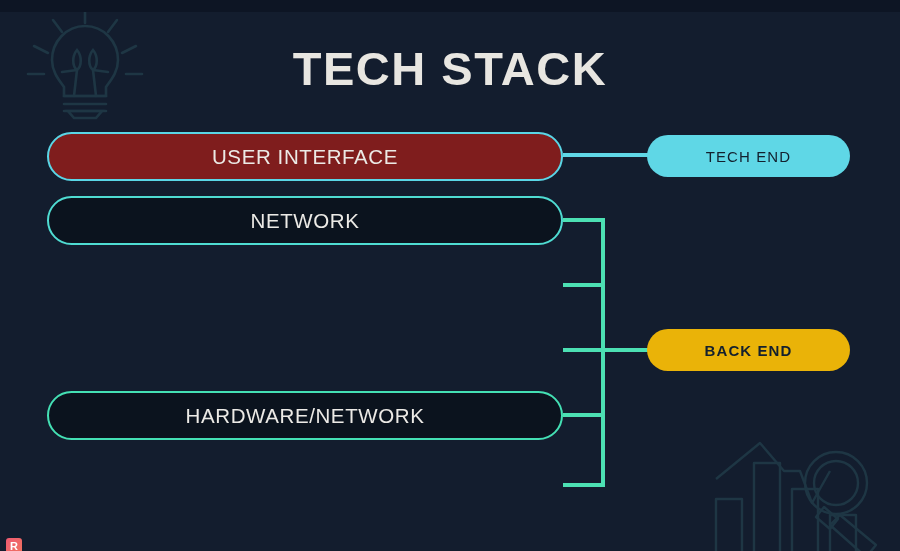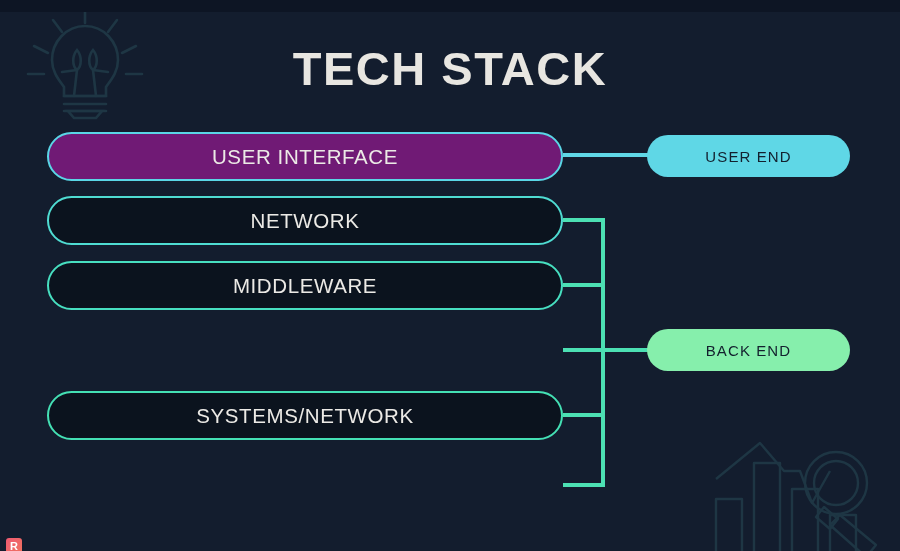--- a/index.html
+++ b/index.html
@@ -144,46 +144,43 @@
 
       <line x1="42" y1="96" x2="84" y2="96"></line>
       <line x1="42" y1="88" x2="84" y2="88"></line>
       <path d="M46 103 L80 103 L74 110 L52 110 Z"></path>
       <line x1="42" y1="103" x2="84" y2="103"></line>
     </g>
   </svg>
 
   <div id="page-title">TECH STACK</div>
 
-  <div class="layer l0" style="border-color: rgb(90, 214, 230); background: #701a75; justify-content: center;">
+  <div class="layer l0" style="border-color: rgb(90, 214, 230); background: #7f1d1d; justify-content: center;">
     <span class="layer-label">USER INTERFACE</span>
   </div>
   <div class="layer l1" style="border-color: rgb(79, 220, 210); background: rgb(11, 19, 30);">
     <span class="layer-label">NETWORK</span>
   </div>
-  <div class="layer l2" style="border-color: rgb(71, 223, 192); background: rgb(11, 19, 30);">
-    <span class="layer-label">MIDDLEWARE</span>
-  </div>
   <div class="layer l4" style="border-color: rgb(68, 224, 180); background: rgb(11, 19, 30);">
-    <span class="layer-label">SYSTEMS/NETWORK</span>
+    <span class="layer-label">HARDWARE/NETWORK</span>
   </div>
 
   <div class="conn" id="conn-front" style="background: rgb(95, 215, 230);"></div>
   <div class="conn stub" id="stub-1" style="background: rgb(76, 224, 179);"></div>
   <div class="conn stub" id="stub-2" style="background: rgb(76, 224, 179);"></div>
   <div class="conn stub" id="stub-3" style="background: rgb(76, 224, 179);"></div>
   <div class="conn stub" id="stub-4" style="background: rgb(76, 224, 179);"></div>
   <div class="conn stub" id="stub-5" style="background: rgb(76, 224, 179);"></div>
   <div class="conn" id="conn-spine" style="background: rgb(76, 224, 179);"></div>
   <div class="conn" id="conn-back" style="background: rgb(76, 224, 179);"></div>
 
   <div class="group-pill" id="group-front" style="background: rgb(95, 215, 230);">
-    <span>USER END</span>
-  </div>
-  <div class="group-pill" id="group-back" style="background: #86efac;">
+    <span>TECH END</span>
+  </div>
+  <div class="group-pill" id="group-back" style="background: #eab308; font-weight: bold;">
     <span>BACK END</span>
   </div>
 
   <svg class="deco" id="chart-art" viewBox="0 0 180 120">
     <g fill="none" stroke="#1e3644" stroke-width="2.4" stroke-linejoin="round">
 
       <polyline points="4,38 48,2 72,30 88,30 100,62 118,30"></polyline>
 
       <rect x="4" y="58" width="26" height="62"></rect>
       <rect x="42" y="22" width="26" height="98"></rect>

